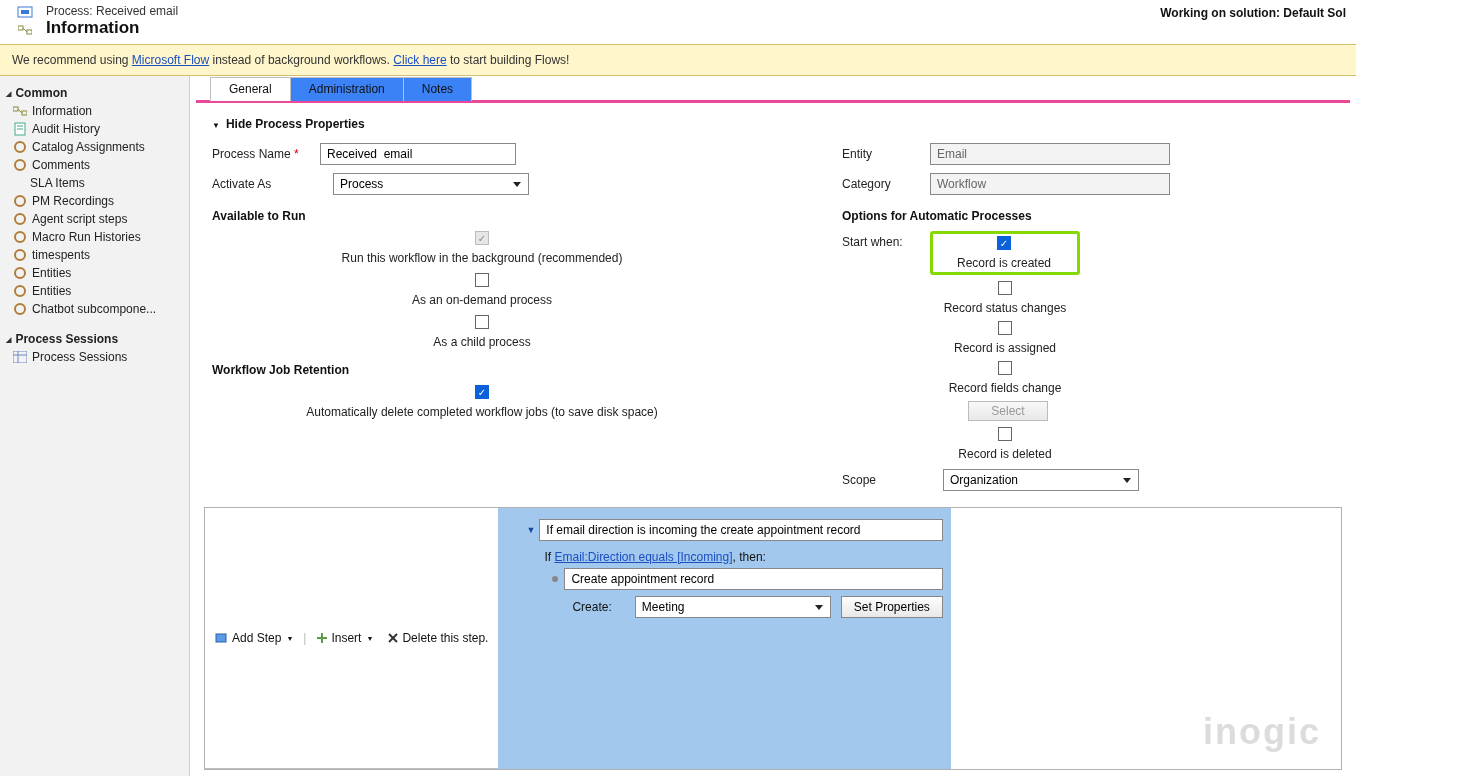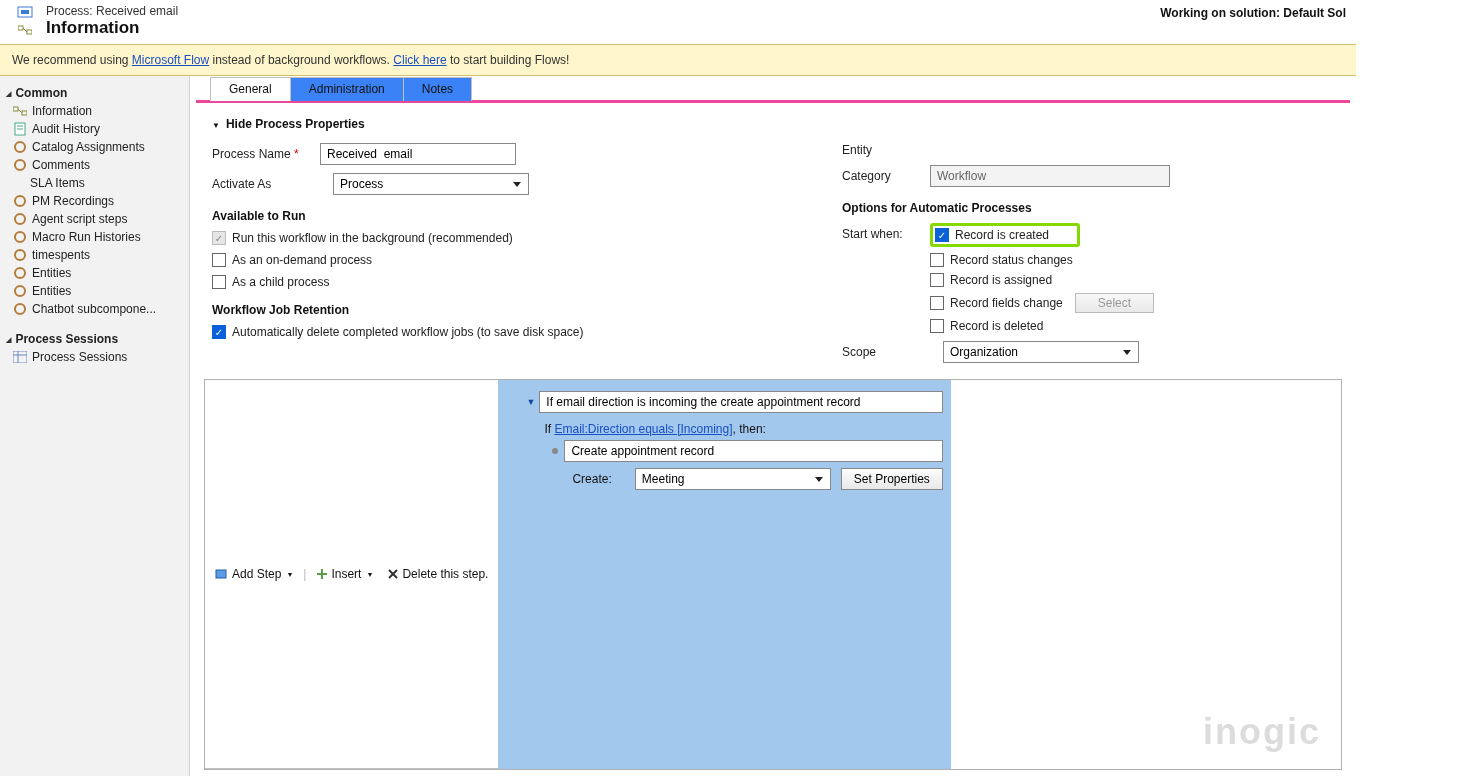--- a/index.html
+++ b/index.html
@@ -42,21 +42,21 @@
 .col.right { flex:1; }
 .row { display:flex; align-items:center; gap:8px; }
 .lbl { width:100px; font-size:12px; color:#222; }
 .req { color:#c00; }
 input.txt, select.sel, input.ro { height:22px; border:1px solid #888; padding:2px 6px; font-size:12px; width:196px; }
 select.sel { appearance:none; background:#fff; padding-right:18px;margin-left:13px; }
 .sel-wrap { position:relative; display:inline-block; }
 .sel-wrap::after { content:""; position:absolute; right:8px; top:9px; border-left:4px solid transparent; border-right:4px solid transparent; border-top:5px solid #222; pointer-events:none;}
 input.ro { background:#f3f3f3; color:#666; width:240px;}
 .subhdr { font-size:12px; font-weight:bold; margin-top:6px; }
-.chkrow { display:flex; align-items:center; gap:6px; font-size:12px; color:#222;}
+.chkrow { display:flex; align-items:center; gap:6px; font-size:12px; color:#222;flex-direction:column;}
 .chk { width:14px; height:14px; border:1px solid #666; background:#fff; display:inline-flex; align-items:center; justify-content:center; cursor:pointer;}
 .chk.on { background:#0a61d9; border-color:#0a61d9; color:#fff; font-size:10px;}
 .chk.on::after { content:"✓"; }
 .chk.dis { background:#e6e6e6; border-color:#bbb; color:#999;}
 .chk.dis.on { background:#e6e6e6; color:#888;}
 .chk.dis.on::after { content:"✓"; }
 .selbtn { margin-left:6px; padding:2px 22px; border:1px solid #bbb; background:linear-gradient(#f8f8f8,#e8e8e8); color:#999; font-size:12px; cursor:default;}
 
 .start-col { display:flex; flex-direction:column; gap:6px; }
 .highlight { border:3px solid #84d900; padding:2px 4px 2px 2px; border-radius:3px; width:150px;}
@@ -263,20 +263,21 @@
           <div class="subhdr">Workflow Job Retention</div>
           <div class="chkrow">
                 <span class="chk on"></span>
                 <span>Automatically delete completed workflow jobs (to save disk space)</span>
               </div>
         </div>
 
         <div class="col right">
           <div class="row">
             <div class="lbl" style="width:80px">Entity</div>
+            <input class="ro" readonly="" value="Email" style="">
           </div>
           <div class="row">
             <div class="lbl" style="width:80px">Category</div>
             <input class="ro" readonly="" value="Workflow" style="">
           </div>
           <div class="subhdr">Options for Automatic Processes</div>
           <div class="row" style="align-items:flex-start">
             <div class="lbl" style="width:80px;padding-top:4px">Start when:</div>
             <div class="start-col">
               <div class="highlight">

